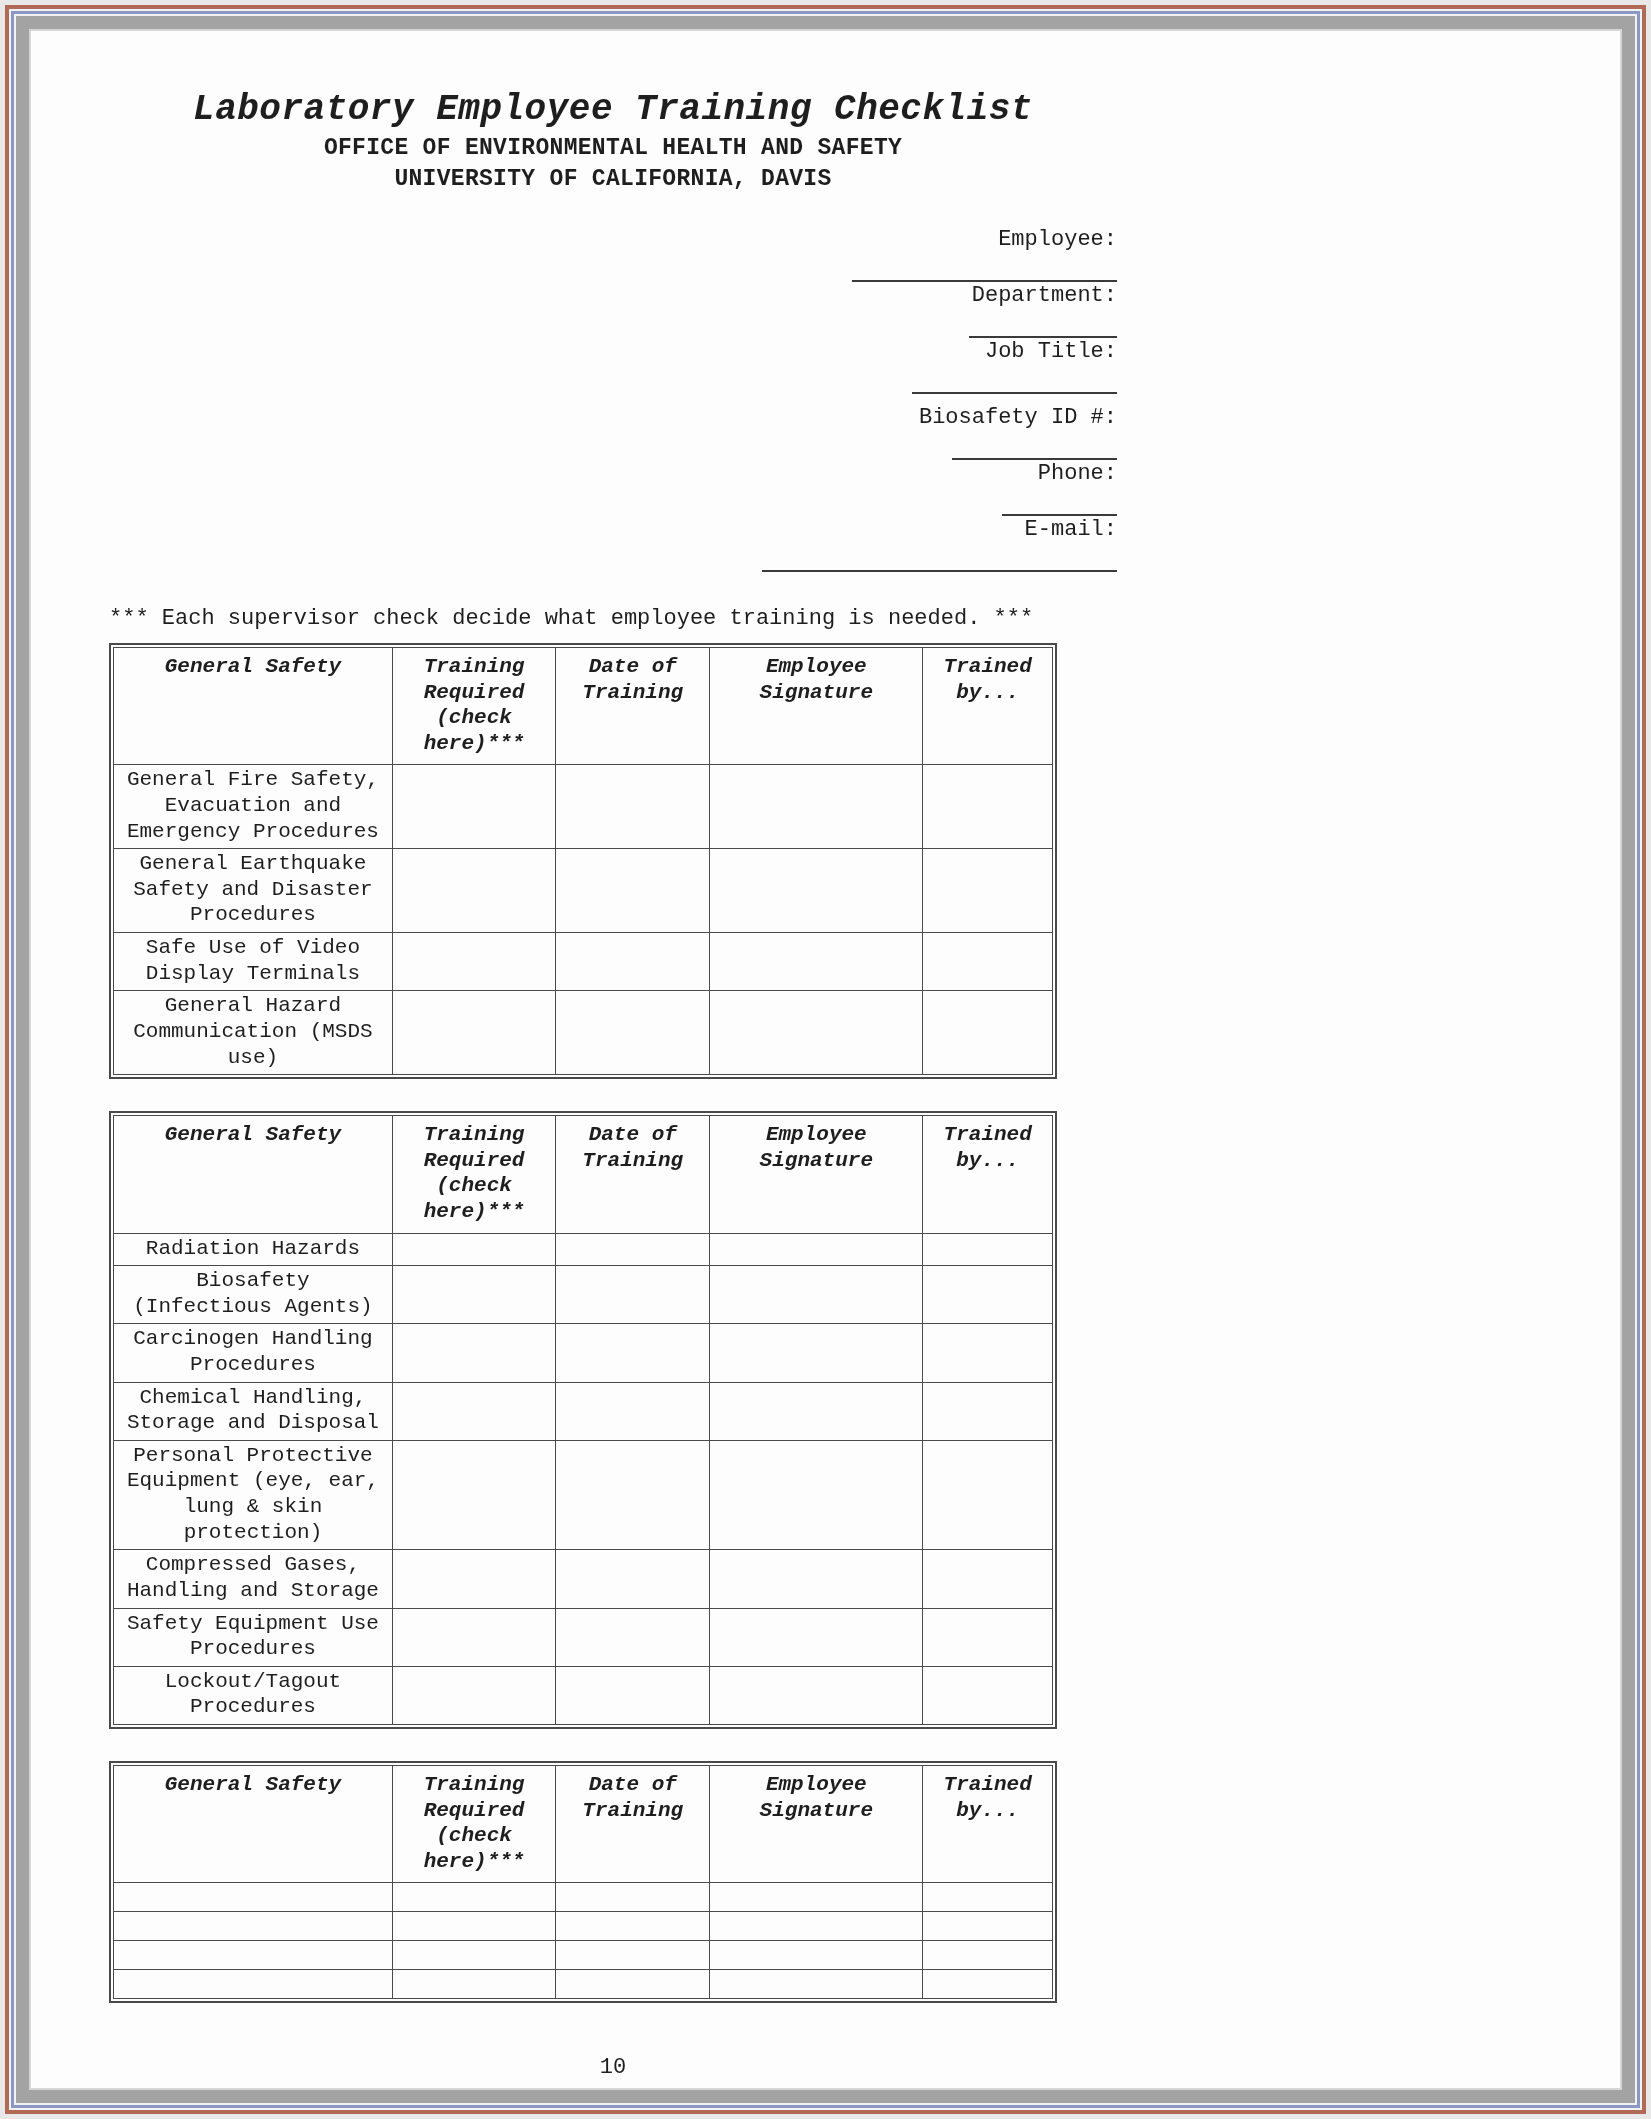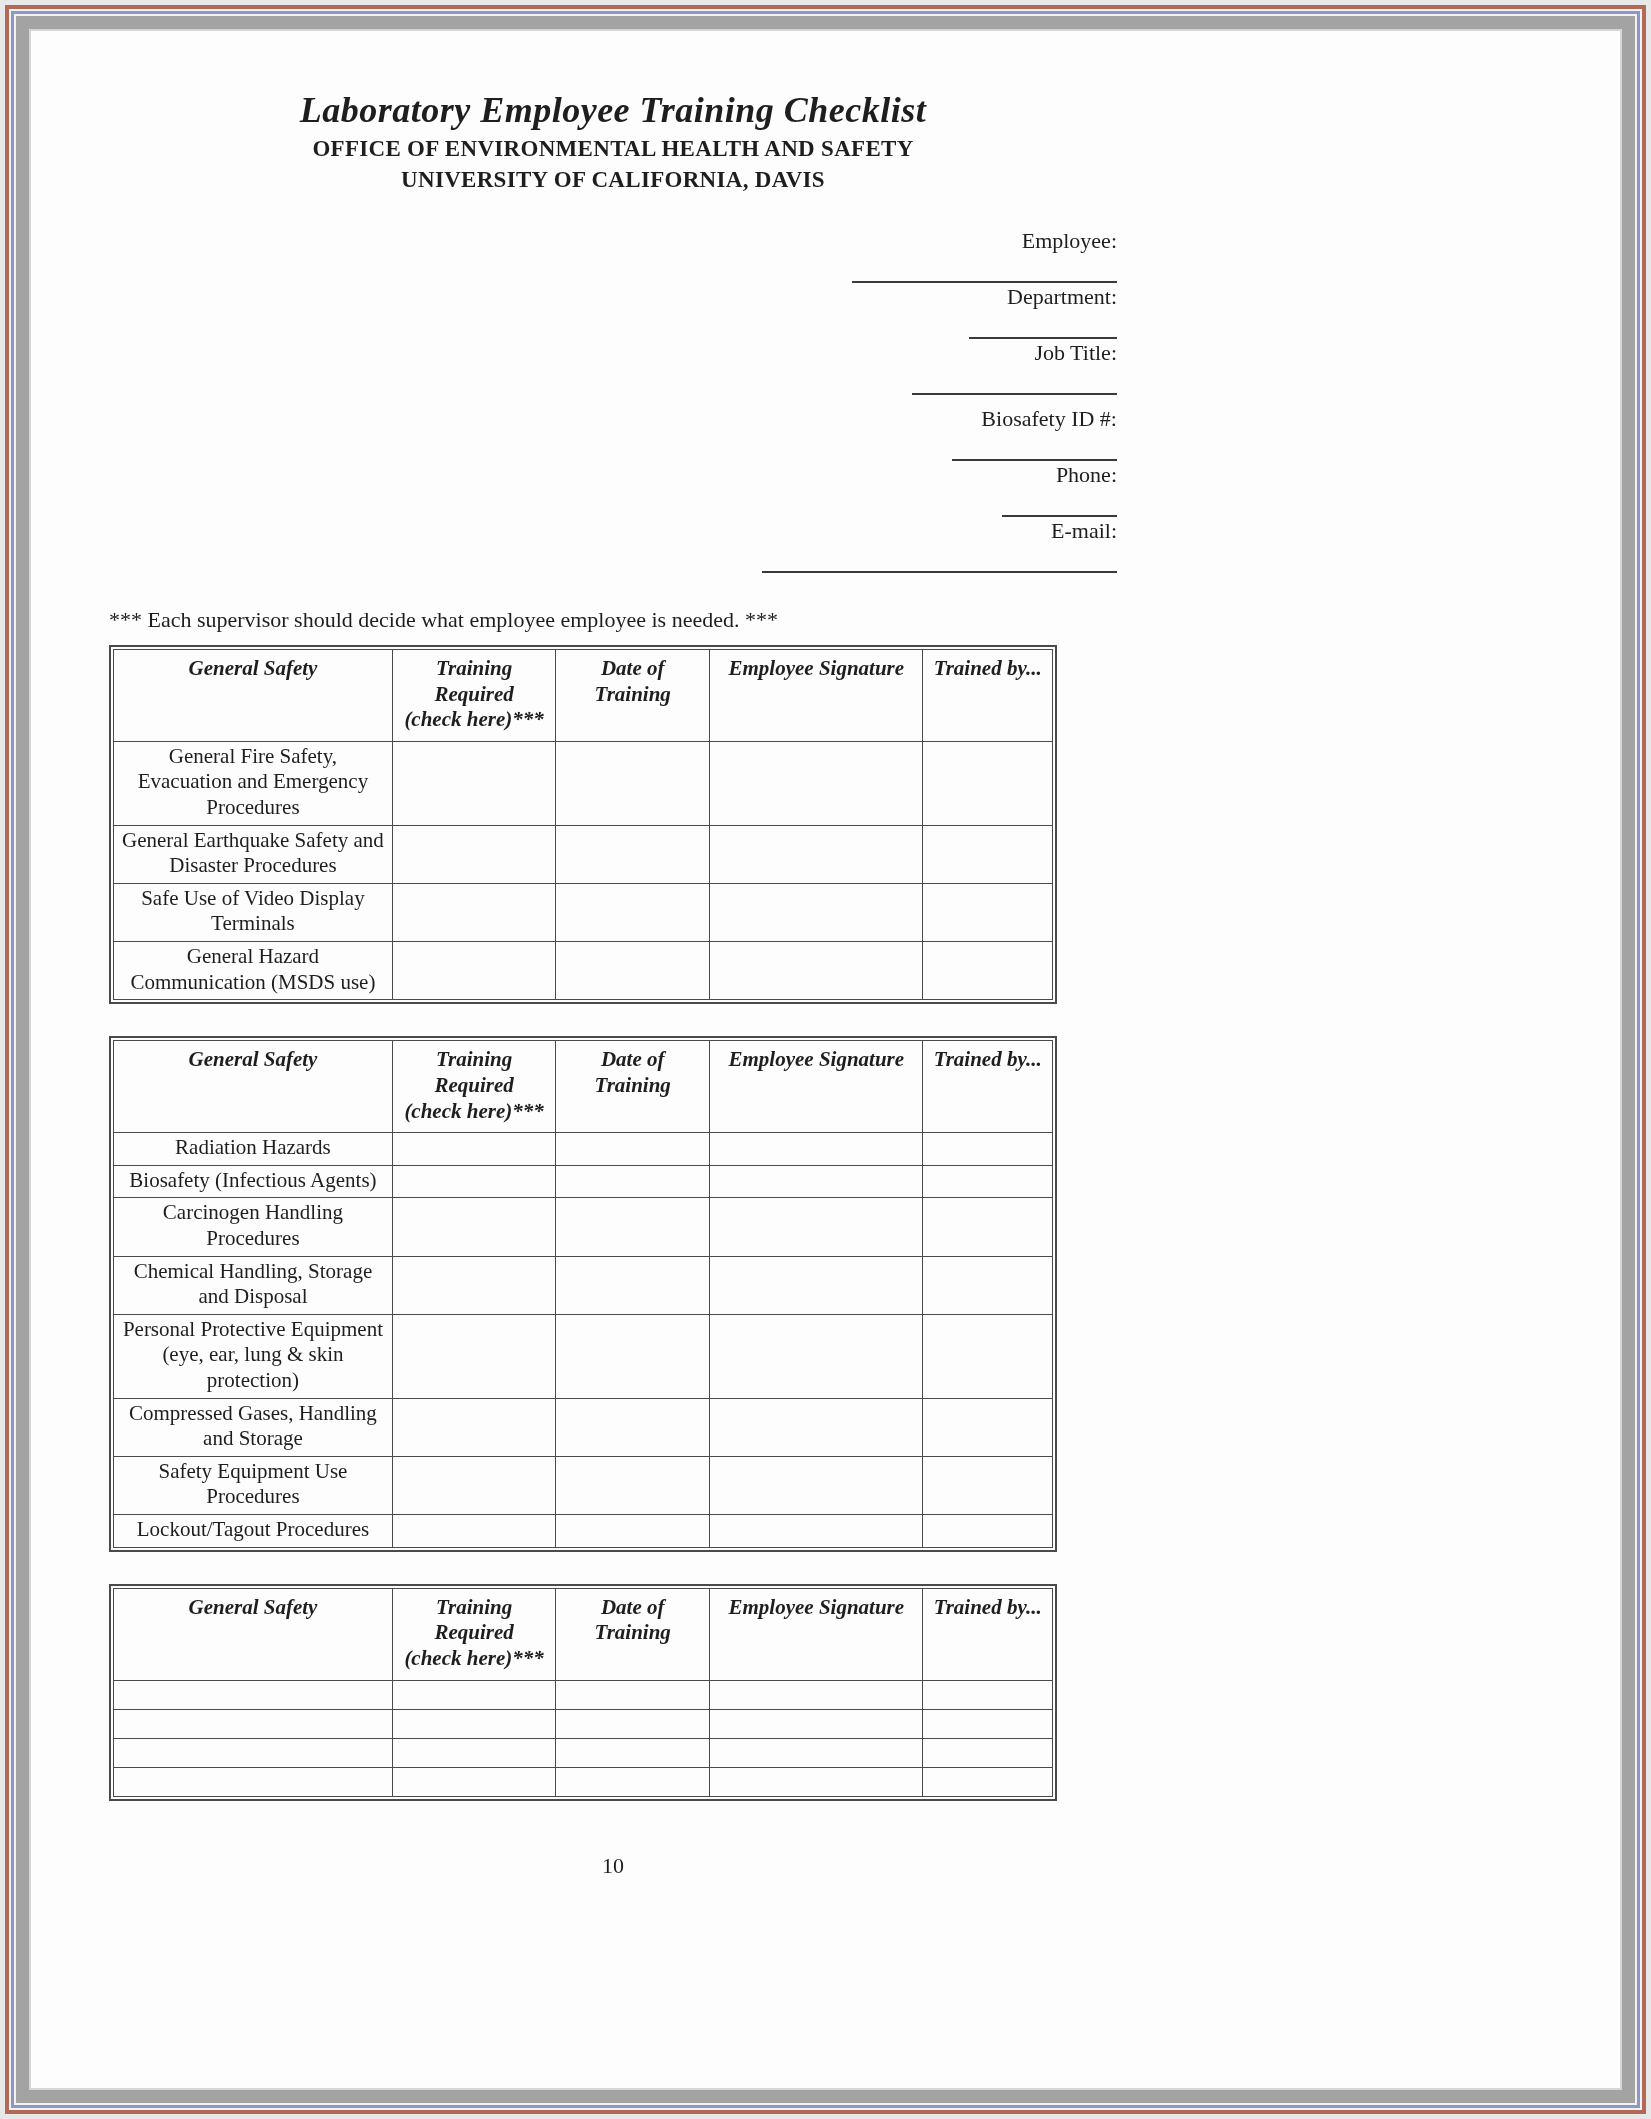--- a/index.html
+++ b/index.html
@@ -7,21 +7,21 @@
   body {
     width: 1651px; height: 2119px;
     position: relative;
     font-family: "Liberation Serif", serif;
     color: #1e1e1e;
     overflow: hidden;
   }
   
   .frame-a { position: absolute; inset: 5px; border: 4px solid #b06a55; background: #f2f2f2; }
   .frame-b { position: absolute; inset: 2px; border: 3px solid #8b97c4; }
-  .frame-c { position: absolute; inset: 2px; border: 13px solid #a3a3a3; }
+  .frame-c { position: absolute; inset: 2px; border: 13px solid #a3a3a3; font-family: Liberation Mono, monospace; }
   .frame-d { position: absolute; inset: 0; border: 2px solid #d6d6d6; background: #fdfdfd; }
 
   .page {
     position: absolute; inset: 0;
     padding: 58px 0 0 78px;
   }
   .content { width: 1008px; }
 
   
   .head-block { text-align: center; margin-bottom: 34px; }
@@ -99,21 +99,21 @@
         <span class="sp12"></span>
         <span class="lbl-txt">Phone:</span>
         <span class="sp8"></span>
         <span class="fill-line" style="width:115px"></span>
         <span class="sp20"></span>
         <span class="lbl-txt">E-mail:</span>
         <span class="sp8"></span>
         <span class="fill-line" style="width:355px"></span>
       </div>
 
-      <div class="note-line">*** Each supervisor should decide what employee employee is needed. ***</div>
+      <div class="note-line">*** Each supervisor check decide what employee training is needed. ***</div>
 
       <div class="table-wrap">
         <table class="checklist">
           <colgroup>
                     <col class="c1">
                     <col class="c2">
                     <col class="c3">
                     <col class="c4">
                     <col class="c5">
                   </colgroup>

